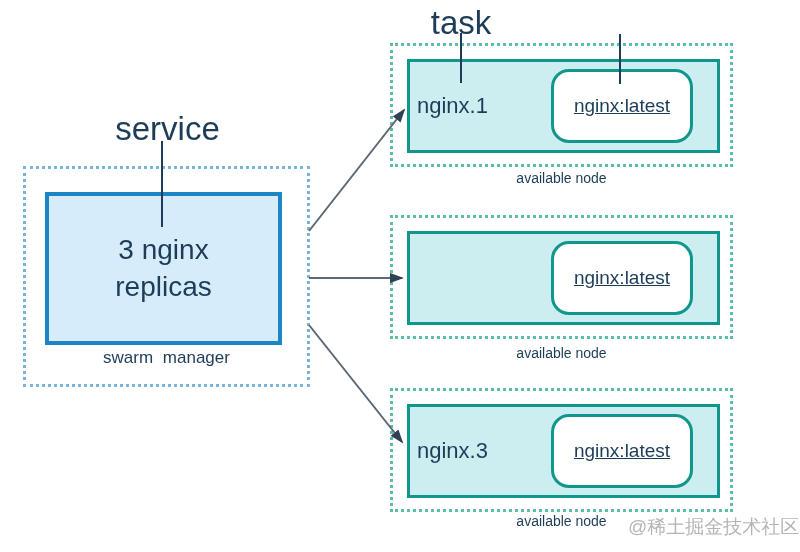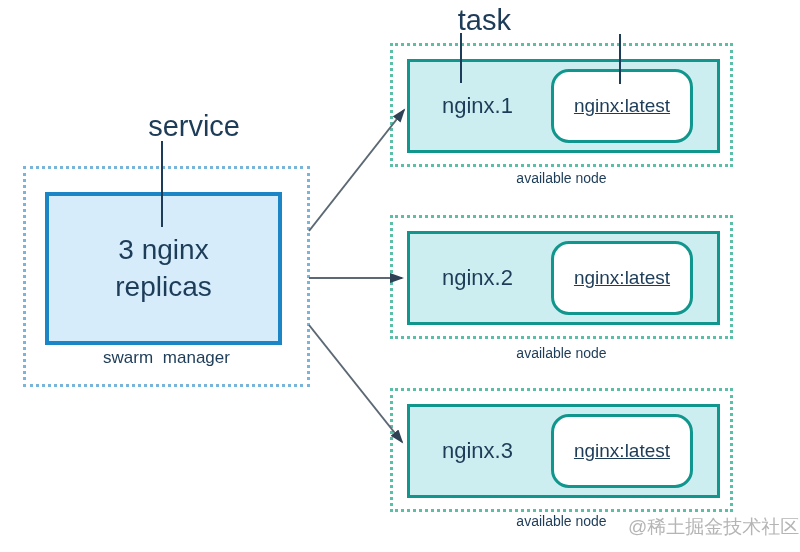--- a/index.html
+++ b/index.html
@@ -34,22 +34,22 @@
     pointer-events:none;
     z-index:5;
   }
   .overlay .arrow-shaft{ stroke:var(--arrow); stroke-width:2; }
   .overlay .pointer-line{ stroke:var(--text); stroke-width:2; }
   .overlay .head{ fill:var(--arrowhead); }
 
   .big-label{
     position:absolute;
     color:var(--text);
-    font-size:29px;
-    text-align:right;
+    font-size:33px;
+    text-align:center;
     z-index:6;
     white-space:nowrap;
   }
   .label-service{ left:95px;  top:110px; width:145px; }
   .label-task{    left:411px; top:4px;   width:100px; }
   .label-container{ left:545px; top:4px; width:150px; }
 
   .manager-dashed{
     position:absolute;
     left:23px; top:166px;
@@ -102,21 +102,21 @@
     width:313px; height:94px;
     box-sizing:border-box;
     border:3px solid var(--node-border);
     background:var(--node-fill);
     display:flex;
     align-items:center;
   }
   .task-text{
     color:var(--text);
     font-size:22px;
-    padding-left:32px;
+    padding-left:7px;
     white-space:nowrap;
   }
   .container-pill{
     margin-left:auto;
     margin-right:24px;
     width:142px; height:74px;
     box-sizing:border-box;
     border:3px solid var(--node-border);
     border-radius:18px;
     background:#ffffff;
@@ -190,21 +190,20 @@
       <span class="task-text">nginx.1</span>
       <span class="container-pill">
         <span class="container-text">nginx:latest</span>
       </span>
     </div>
   </div>
   <div class="node-caption caption-1">available node</div>
 
   <div class="node-dashed node-2">
     <div class="node-box">
-      <span class="task-text">nginx.2</span>
       <span class="container-pill">
         <span class="container-text">nginx:latest</span>
       </span>
     </div>
   </div>
   <div class="node-caption caption-2">available node</div>
 
   <div class="node-dashed node-3">
     <div class="node-box">
       <span class="task-text">nginx.3</span>

